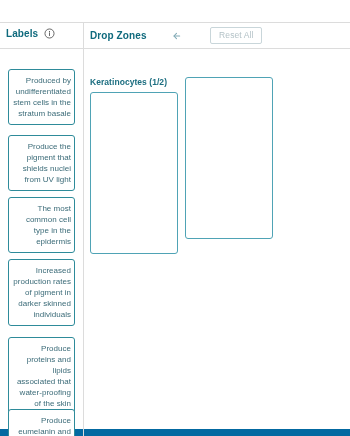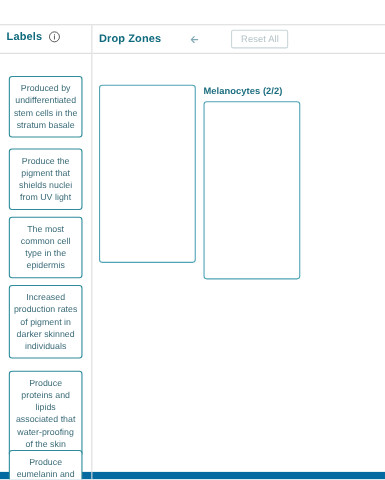--- a/index.html
+++ b/index.html
@@ -152,21 +152,21 @@
   .label-card {
     position: absolute;
     left: 8px;
     width: 67px;
     border: 1px solid #2e8b9a;
     border-radius: 3px;
     background: #ffffff;
     color: #3b6b78;
     font-size: 8px;
     line-height: 11px;
-    text-align: center;
+    text-align: right;
     padding: 5px 3px;
     cursor: grab;
     letter-spacing: 0.02px;
   }
 
   
   .dropzones-col {
     position: absolute;
     left: 84px;
     top: 26px;
@@ -236,22 +236,22 @@
         <div class="label-card" style="top: 20px;">Produced by undifferentiated stem cells in the stratum basale</div>
         <div class="label-card" style="top: 86px;">Produce the pigment that shields nuclei from UV light</div>
         <div class="label-card" style="top: 210px;">Increased production rates of pigment in darker skinned individuals</div>
         <div class="label-card" style="top: 148px;">The most common cell type in the epidermis</div>
         <div class="label-card" style="top: 288px;">Produce proteins and lipids associated that water-proofing of the skin</div>
         <div class="label-card" style="top: 360px;">Produce eumelanin and pheomelanin</div>
       </div>
 
     <div class="dropzones-col">
         <div class="zone-wrap z0">
+          <div class="zone-title">Keratinocytes (1/2)</div>
           <div class="zone-box"></div>
         </div>
         <div class="zone-wrap z1">
-          <div class="zone-title">Melanocytes (2/2)</div>
           <div class="zone-box"></div>
         </div>
       </div>
 
   </div>
 </div>
 
 </body></html>

